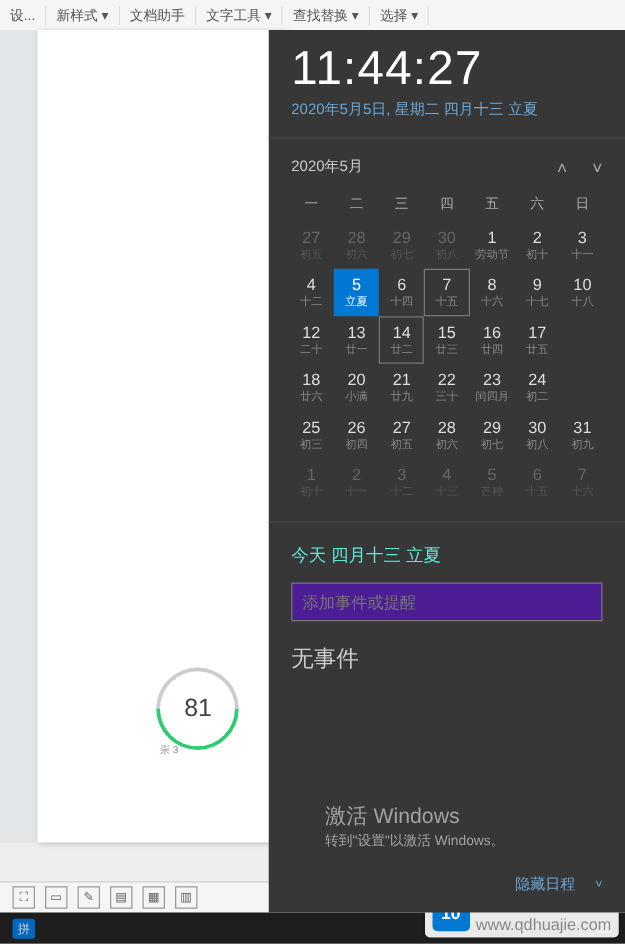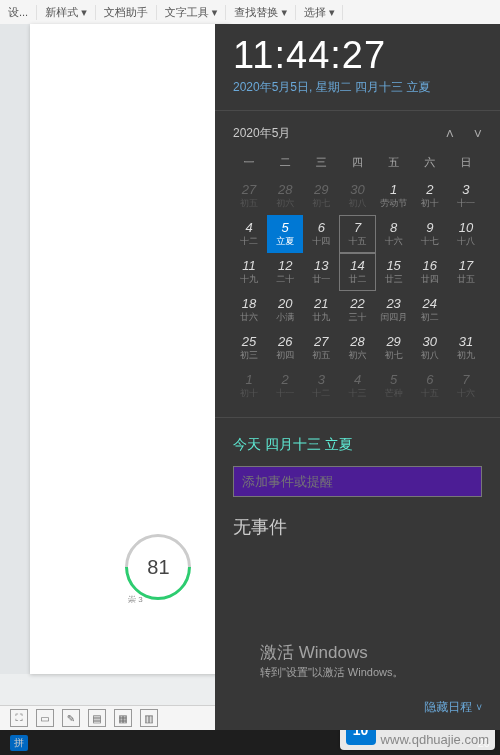--- a/index.html
+++ b/index.html
@@ -159,21 +159,21 @@
 }
 .cal-head { margin-bottom: 4px; }
 .cal-head div { color: #aaa; font-size: 11px; padding: 3px 0;}
 .cal-cell {
   height: 38px;
   display: flex; flex-direction: column;
   align-items: center; justify-content: center;
   font-size: 12px;
   position: relative;
 }
-.cal-cell .d { color: #ddd; font-size: 13px; line-height: 14px; font-style: italic;}
+.cal-cell .d { color: #ddd; font-size: 13px; line-height: 14px;}
 .cal-cell .l { color: #888; font-size: 9px; line-height: 12px;}
 .cal-cell.dim .d { color: #666; }
 .cal-cell.dim .l { color: #555; }
 .cal-cell.selected { background: #0078d4; }
 .cal-cell.selected .d, .cal-cell.selected .l { color: #fff; }
 .cal-cell.today { outline: 1px solid #777; outline-offset: -1px;}
 .events-section { padding: 10px 18px; }
 .events-title { color: #5eead4; font-size: 14px; margin-bottom: 12px;}
 .event-input {
   width: 100%;
@@ -193,21 +193,21 @@
   box-sizing: border-box;
   color: #a3a3a3;
 }
 .activate .a1 { font-size: 17px; font-weight: 300; margin-bottom: 1px;}
 .activate .a2 { font-size: 11px; }
 .hide-cal {
   position: absolute;
   bottom: 14px; right: 18px;
   color: #6aa8d8;
   font-size: 12px;
-  display: flex; align-items: center; gap: 4px;
+  display: flex; align-items: center; gap: 16px;
 }
 .hide-cal .chev { font-size: 10px; }
 </style>
 </head>
 <body>
 
 <div class="top-toolbar">
   <div class="item">设...</div>
   <div class="item">新样式 ▾</div>
   <div class="item">文档助手</div>
@@ -330,24 +330,20 @@
             <div class="d">9</div>
             <div class="l">十七</div>
           </div>
           <div class="cal-cell">
             <div class="d">10</div>
             <div class="l">十八</div>
           </div>
         </div>
         <div class="cal-row">
           <div class="cal-cell">
-            <div class="d">11</div>
-            <div class="l">十九</div>
-          </div>
-          <div class="cal-cell">
             <div class="d">12</div>
             <div class="l">二十</div>
           </div>
           <div class="cal-cell">
             <div class="d">13</div>
             <div class="l">廿一</div>
           </div>
           <div class="cal-cell today">
             <div class="d">14</div>
             <div class="l">廿二</div>

